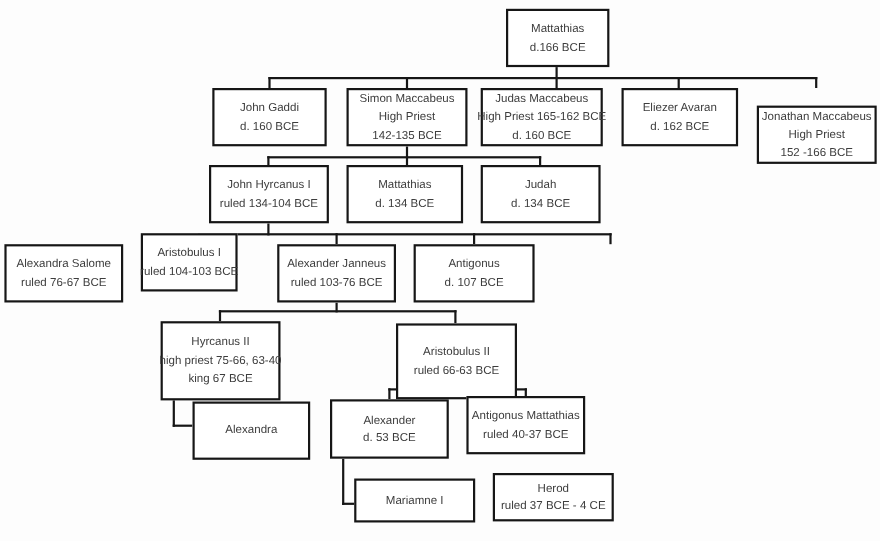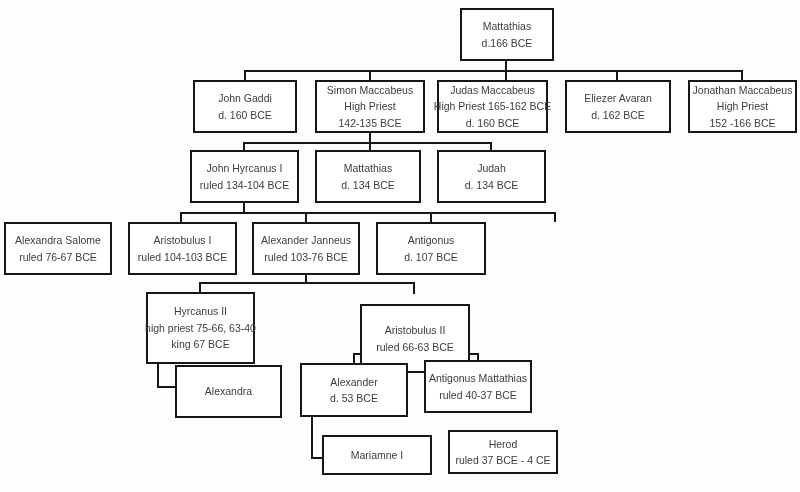--- a/index.html
+++ b/index.html
@@ -75,21 +75,21 @@
   </div>
   <div class="node" style="left:437px;top:80px;width:111px;height:53px">
     <div class="nl">Judas Maccabeus</div>
     <div class="nl">High Priest  165-162 BCE</div>
     <div class="nl">d. 160 BCE</div>
   </div>
   <div class="node" style="left:565px;top:80px;width:106px;height:53px">
     <div class="nl">Eliezer Avaran</div>
     <div class="nl">d. 162 BCE</div>
   </div>
-  <div class="node" style="left:688px;top:80px;width:109px;height:53px">
+  <div class="node" style="left:688px;top:96px;width:109px;height:53px">
     <div class="nl">Jonathan Maccabeus</div>
     <div class="nl">High Priest</div>
     <div class="nl">152 -166 BCE</div>
   </div>
 
   <div class="node" style="left:190px;top:150px;width:109px;height:53px">
     <div class="nl">John Hyrcanus I</div>
     <div class="nl">ruled 134-104 BCE</div>
   </div>
   <div class="node" style="left:315px;top:150px;width:106px;height:53px">
@@ -98,39 +98,39 @@
   </div>
   <div class="node" style="left:437px;top:150px;width:109px;height:53px">
     <div class="nl">Judah</div>
     <div class="nl">d. 134 BCE</div>
   </div>
 
   <div class="node" style="left:4px;top:222px;width:108px;height:53px">
     <div class="nl">Alexandra Salome</div>
     <div class="nl">ruled 76-67 BCE</div>
   </div>
-  <div class="node" style="left:128px;top:222px;width:109px;height:53px">
+  <div class="node" style="left:128px;top:212px;width:88px;height:53px">
     <div class="nl">Aristobulus I</div>
     <div class="nl">ruled 104-103 BCE</div>
   </div>
   <div class="node" style="left:252px;top:222px;width:108px;height:53px">
     <div class="nl">Alexander Janneus</div>
     <div class="nl">ruled 103-76 BCE</div>
   </div>
   <div class="node" style="left:376px;top:222px;width:110px;height:53px">
     <div class="nl">Antigonus</div>
     <div class="nl">d. 107 BCE</div>
   </div>
 
   <div class="node" style="left:146px;top:292px;width:109px;height:72px">
     <div class="nl">Hyrcanus II</div>
     <div class="nl">high priest 75-66, 63-40</div>
     <div class="nl">king 67 BCE</div>
   </div>
-  <div class="node" style="left:360px;top:304px;width:110px;height:69px">
+  <div class="node" style="left:360px;top:294px;width:110px;height:69px">
     <div class="nl">Aristobulus II</div>
     <div class="nl">ruled 66-63 BCE</div>
   </div>
 
   <div class="node" style="left:175px;top:365px;width:107px;height:53px">
     <div class="nl">Alexandra</div>
   </div>
   <div class="node" style="left:300px;top:363px;width:108px;height:54px">
     <div class="nl">Alexander</div>
     <div class="nl">d. 53 BCE</div>

